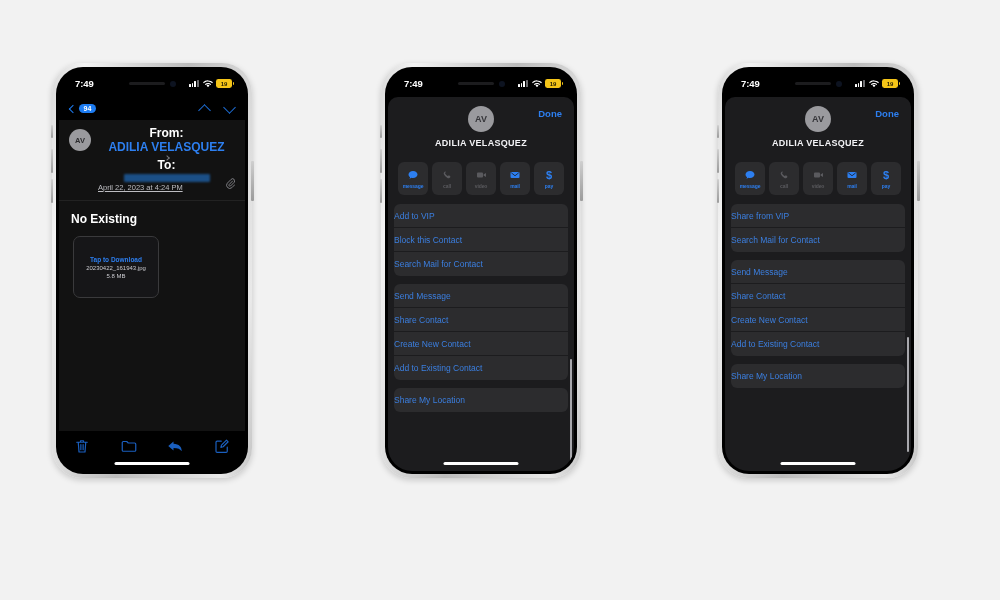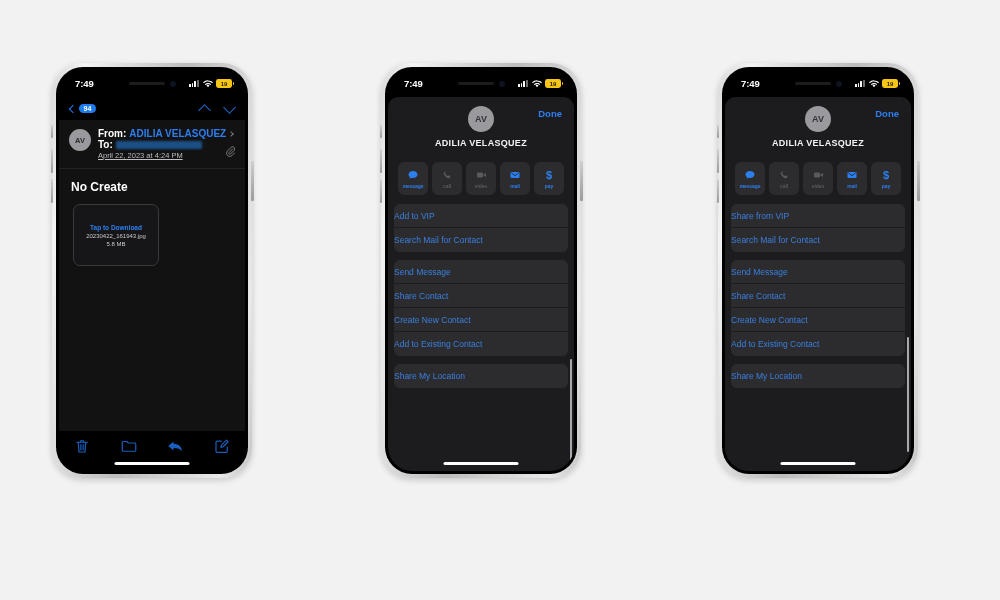--- a/index.html
+++ b/index.html
@@ -144,21 +144,21 @@
     position: relative;
   }
   .avatar-sm {
     width: 22px; height: 22px; border-radius: 50%;
     background: #9a9a9e; color: #2b2b2e;
     font-size: 7.5px; font-weight: bold;
     display:flex; align-items:center; justify-content:center;
     flex: 0 0 auto; margin-right: 7px; margin-top: 1px;
   }
   .mail-meta { flex: 1; min-width: 0; }
-  .m-row { font-size: 10px; line-height: 11px; color: #fff; display:flex; align-items:center; gap:3px; }
+  .m-row { font-size: 12px; line-height: 11px; color: #fff; display:flex; align-items:center; gap:3px;flex-direction:column; }
   .m-label { font-weight: bold; color:#fff; }
   .m-from { color: #2d7ff0; font-weight: bold; }
   .m-chev { width:4px;height:4px;border-top:1px solid #7a7a7e;border-right:1px solid #7a7a7e;transform:rotate(45deg); }
   .m-redact { display:inline-block; width: 86px; height: 8px; background:#1b4f86; border-radius:1px; filter: blur(1.2px); }
   .m-date { font-size: 7.5px; color: #bdbdc2; line-height: 11px; text-decoration: underline; }
   .clip-icon { position:absolute; right: 10px; bottom: 9px; color:#8a8a8e; font-size: 10px; }
 
   .subject {
     color: #fff; font-weight: bold; font-size: 12px;
     padding: 11px 12px 8px 12px;
@@ -313,21 +313,21 @@
               </div>
               <div class="m-date">April 22, 2023 at 4:24 PM</div>
             </div>
             <span class="clip-icon">
               <svg width="9" height="11" viewBox="0 0 9 11">
                   <path d="M6.6 3 3.1 6.6a1 1 0 0 0 1.4 1.4l3.6-3.6a2.1 2.1 0 0 0-3-3L1.3 5.2a3.2 3.2 0 0 0 4.5 4.5l3-3" fill="none" stroke="#8a8a8e" stroke-width="0.9" stroke-linecap="round"></path>
                 </svg>
             </span>
           </div>
 
-          <div class="subject">No Create</div>
+          <div class="subject">No Existing</div>
 
           <div class="attach-box">
             <div class="at-dl">Tap to Download</div>
             <div class="at-name">20230422_161943.jpg</div>
             <div class="at-size">5.8 MB</div>
           </div>
         </div>
 
         <div class="mail-toolbar">
           <span class="tb-icon">
@@ -441,20 +441,21 @@
                     <text x="7" y="16" text-anchor="middle" font-family="Liberation Sans, sans-serif" font-size="17" font-weight="bold" fill="#2d7ff0">$</text>
                   </svg>
                 </span>
               <span class="lb">pay</span>
             </div>
           </div>
 
           <div>
             <div class="group">
               <div class="row">Add to VIP</div>
+              <div class="row">Block this Contact</div>
               <div class="row">Search Mail for Contact</div>
             </div>
             <div class="group">
               <div class="row">Send Message</div>
               <div class="row">Share Contact</div>
               <div class="row">Create New Contact</div>
               <div class="row">Add to Existing Contact</div>
             </div>
             <div class="group">
               <div class="row">Share My Location</div>

